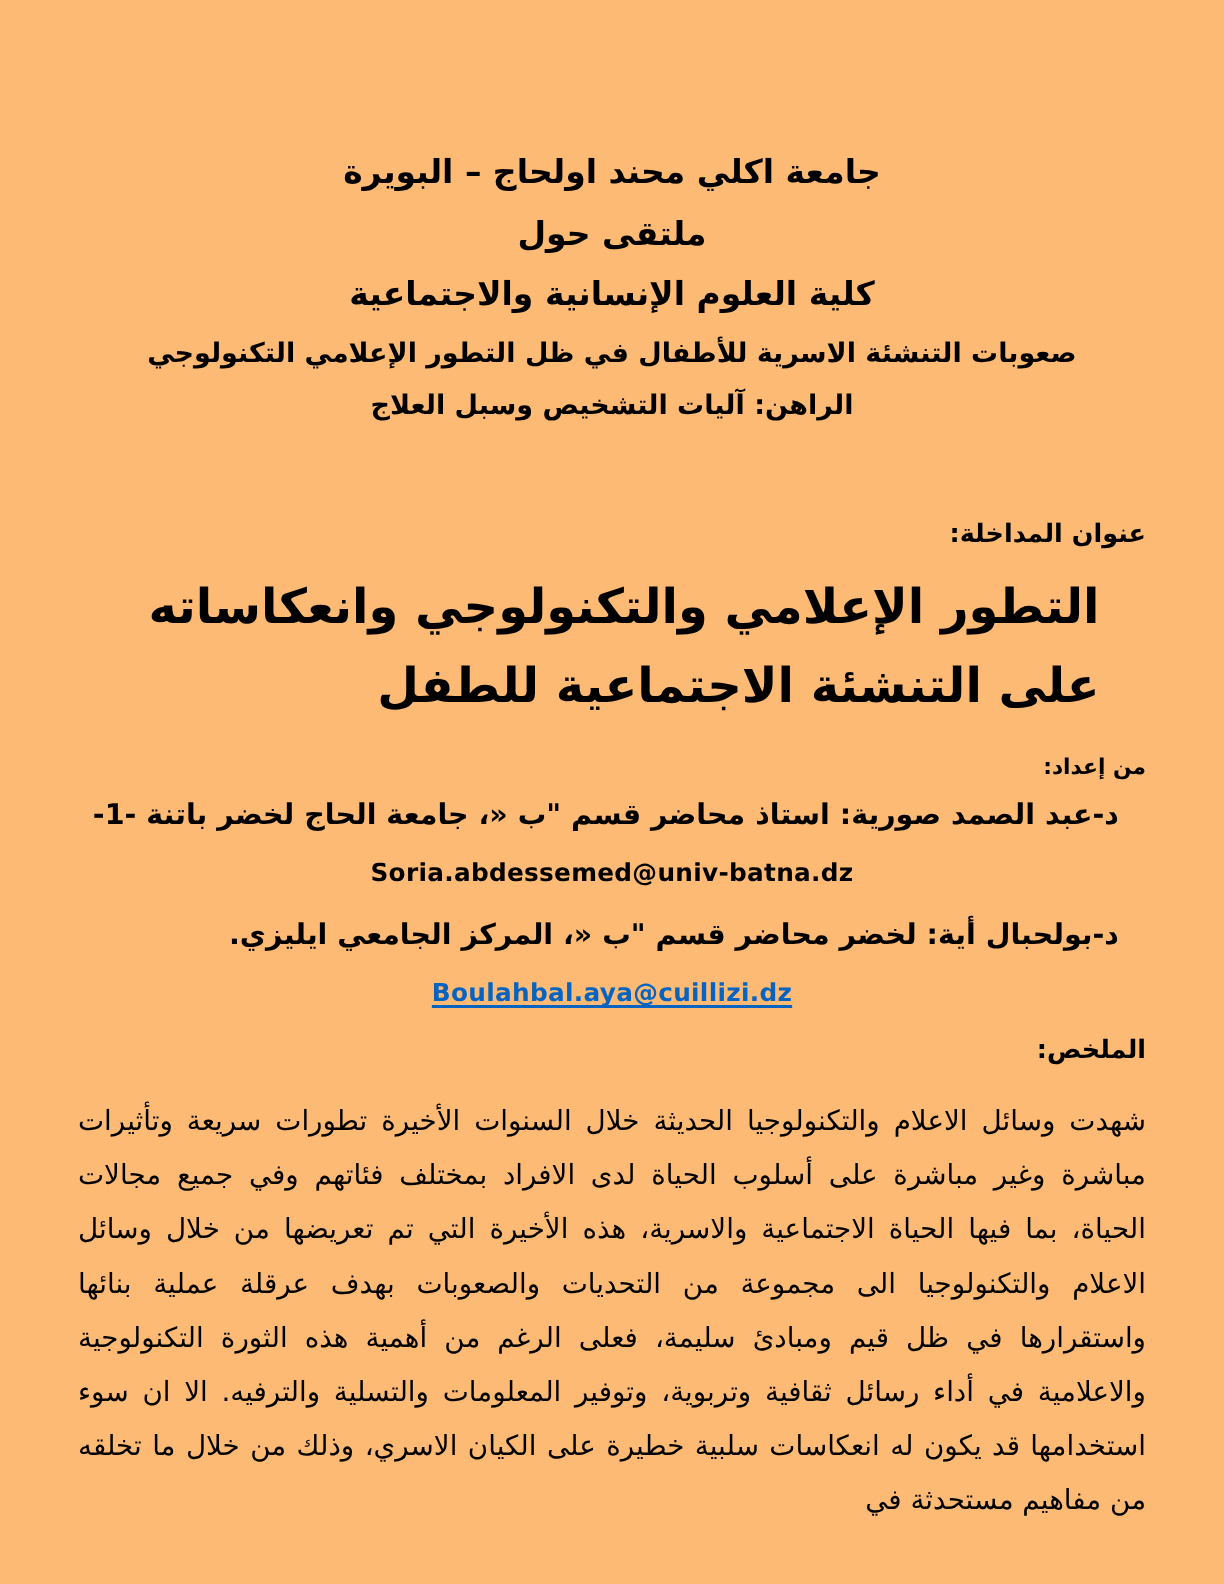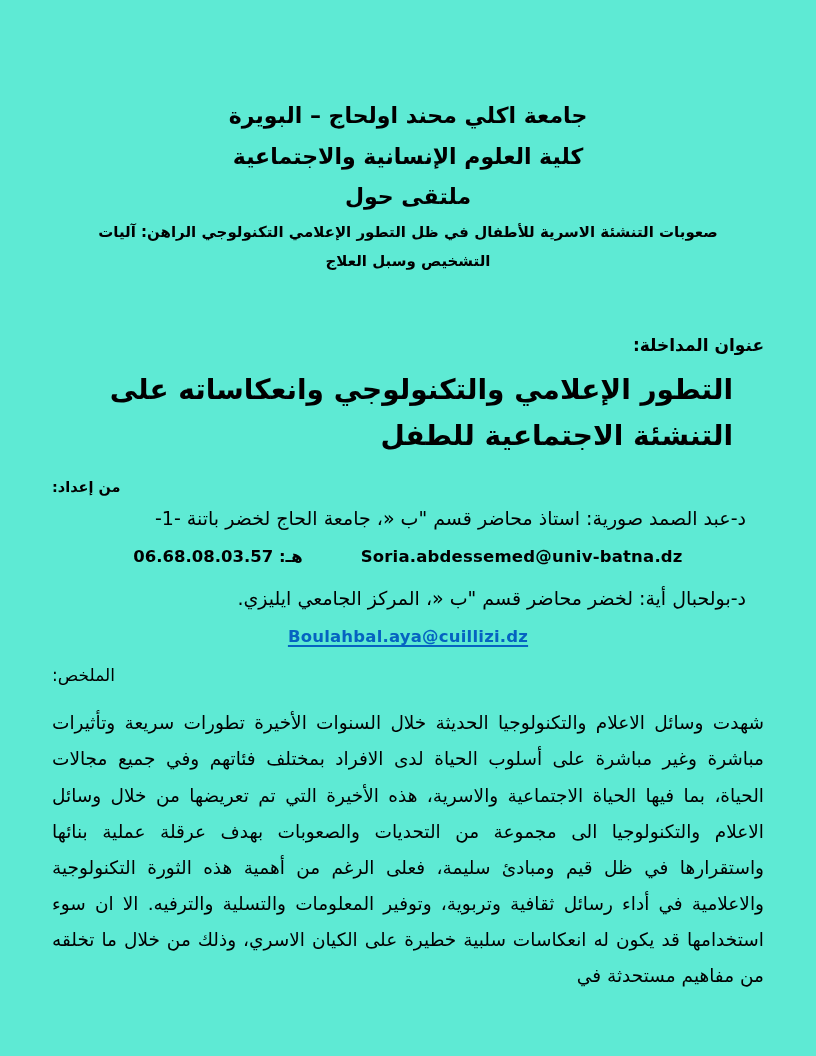--- a/index.html
+++ b/index.html
@@ -10,68 +10,68 @@
     margin: 0 auto;
     font-family: "DejaVu Sans", sans-serif;
     color: #000000;
     direction: rtl;
     overflow: hidden;
   }
   .page {
     width: 816px;
     height: 1056px;
     padding: 96px 52px 40px 52px;
-    background: #5eead4;
+    background: #fdba74;
   }
   
   .hdr { text-align: center; }
   .h-line {
     font-size: 22px;
     font-weight: bold;
     line-height: 1.85;
   }
   .forum-title {
-    font-size: 15px;
+    font-size: 18px;
     max-width: 690px;
     margin: 0 auto;
     line-height: 1.95;
   }
   .axis-line {
     font-size: 17.5px;
     font-weight: bold;
     line-height: 1.75;
     margin-top: 6px;
   }
   
   .title-block {
     margin-top: 58px;
     text-align: right;
   }
   .intervention-label {
     font-size: 17px;
     font-weight: bold;
   }
   .main-title {
-    font-size: 28px;
+    font-size: 32px;
     font-weight: bold;
     line-height: 1.65;
     max-width: 650px;
     margin: 12px auto 0 auto;
   }
   
   .authors { margin-top: 20px; }
   .prepared-label {
     font-size: 14.5px;
     font-weight: bold;
-    text-align: left;
+    text-align: right;
     margin-bottom: 6px;
   }
   .author-line {
     font-size: 19px;
-    font-weight: normal;
+    font-weight: bold;
     text-align: right;
     padding-left: 0;
     padding-right: 18px;
     line-height: 1.8;
   }
   .contact-line {
     display: flex;
     direction: rtl;            
     justify-content: center;
     align-items: baseline;
@@ -85,59 +85,55 @@
   .email-link {
     color: #0563C1;
     text-decoration-thickness: 2px;
     text-underline-offset: 3px;
   }
   .phone-group { direction: rtl; unicode-bidi: embed; white-space: nowrap; }
   
   .abstract { margin-top: 14px; }
   .abstract-label {
     font-size: 17px;
-    font-weight: normal;
-    text-align: left;
+    font-weight: bold;
+    text-align: right;
     margin-bottom: 20px;
   }
   .abstract-text {
     font-size: 18.5px;
     font-weight: normal;
     line-height: 1.95;
     text-align: justify;
     direction: rtl;
   }
 </style>
 </head>
 <body>
 
 <div class="page">
 
   <div class="hdr">
     <p class="h-line">جامعة اكلي محند اولحاج – البويرة</p>
+    <p class="h-line">ملتقى حول</p>
     <p class="h-line">كلية العلوم الإنسانية والاجتماعية</p>
-    <p class="h-line">ملتقى حول</p>
     <p class="h-line forum-title">صعوبات التنشئة الاسرية للأطفال في ظل التطور الإعلامي التكنولوجي الراهن: آليات التشخيص وسبل العلاج</p>
   </div>
 
   <div class="title-block">
     <p class="intervention-label">عنوان المداخلة:</p>
     <h1 class="main-title">التطور الإعلامي والتكنولوجي وانعكاساته على التنشئة الاجتماعية للطفل</h1>
   </div>
 
   <div class="authors">
     <p class="prepared-label">من إعداد:</p>
 
     <p class="author-line">د-عبد الصمد صورية: استاذ محاضر قسم "ب «، جامعة الحاج لخضر باتنة -1-</p>
     <div class="contact-line">
       <span class="email">Soria.abdessemed@univ-batna.dz</span>
-      <span class="phone-group">
-        <span>هـ:</span>
-        <span>06.68.08.03.57</span>
-      </span>
     </div>
 
     <p class="author-line">د-بولحبال أية: لخضر محاضر قسم "ب «، المركز الجامعي ايليزي.</p>
     <div class="contact-line">
       <a href="#" class="email email-link">Boulahbal.aya@cuillizi.dz</a>
     </div>
   </div>
 
   <div class="abstract">
     <p class="abstract-label">الملخص:</p>

